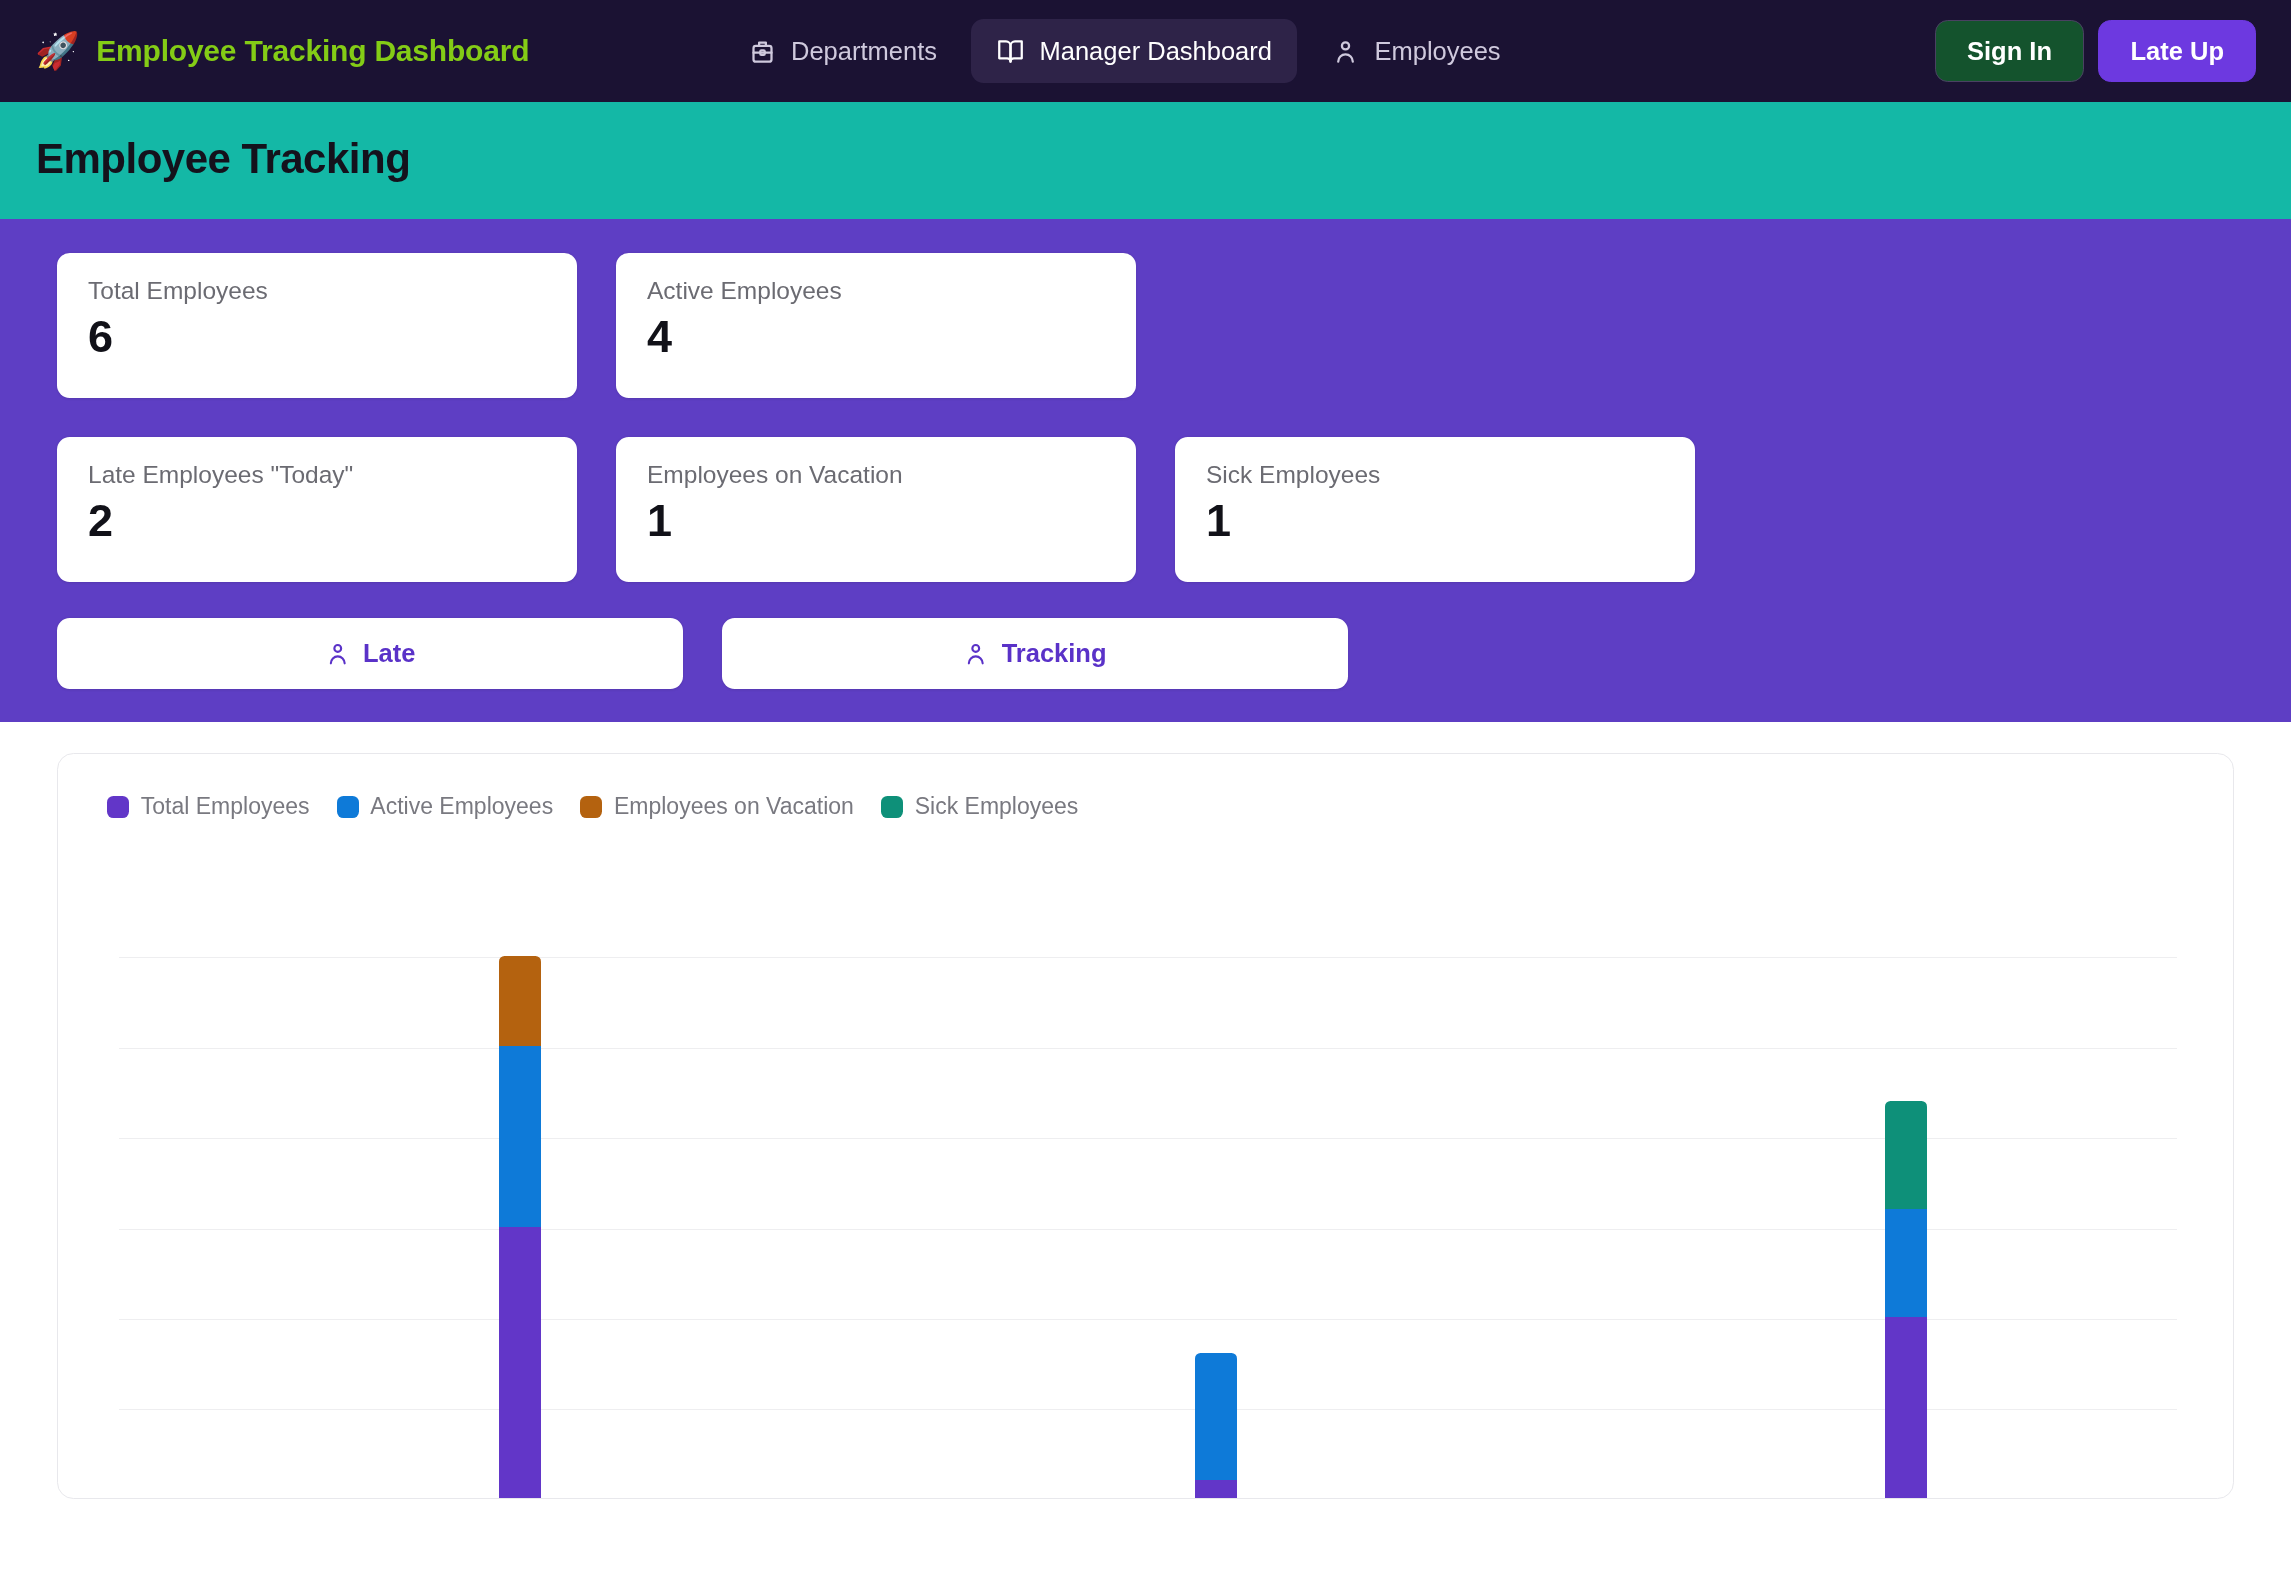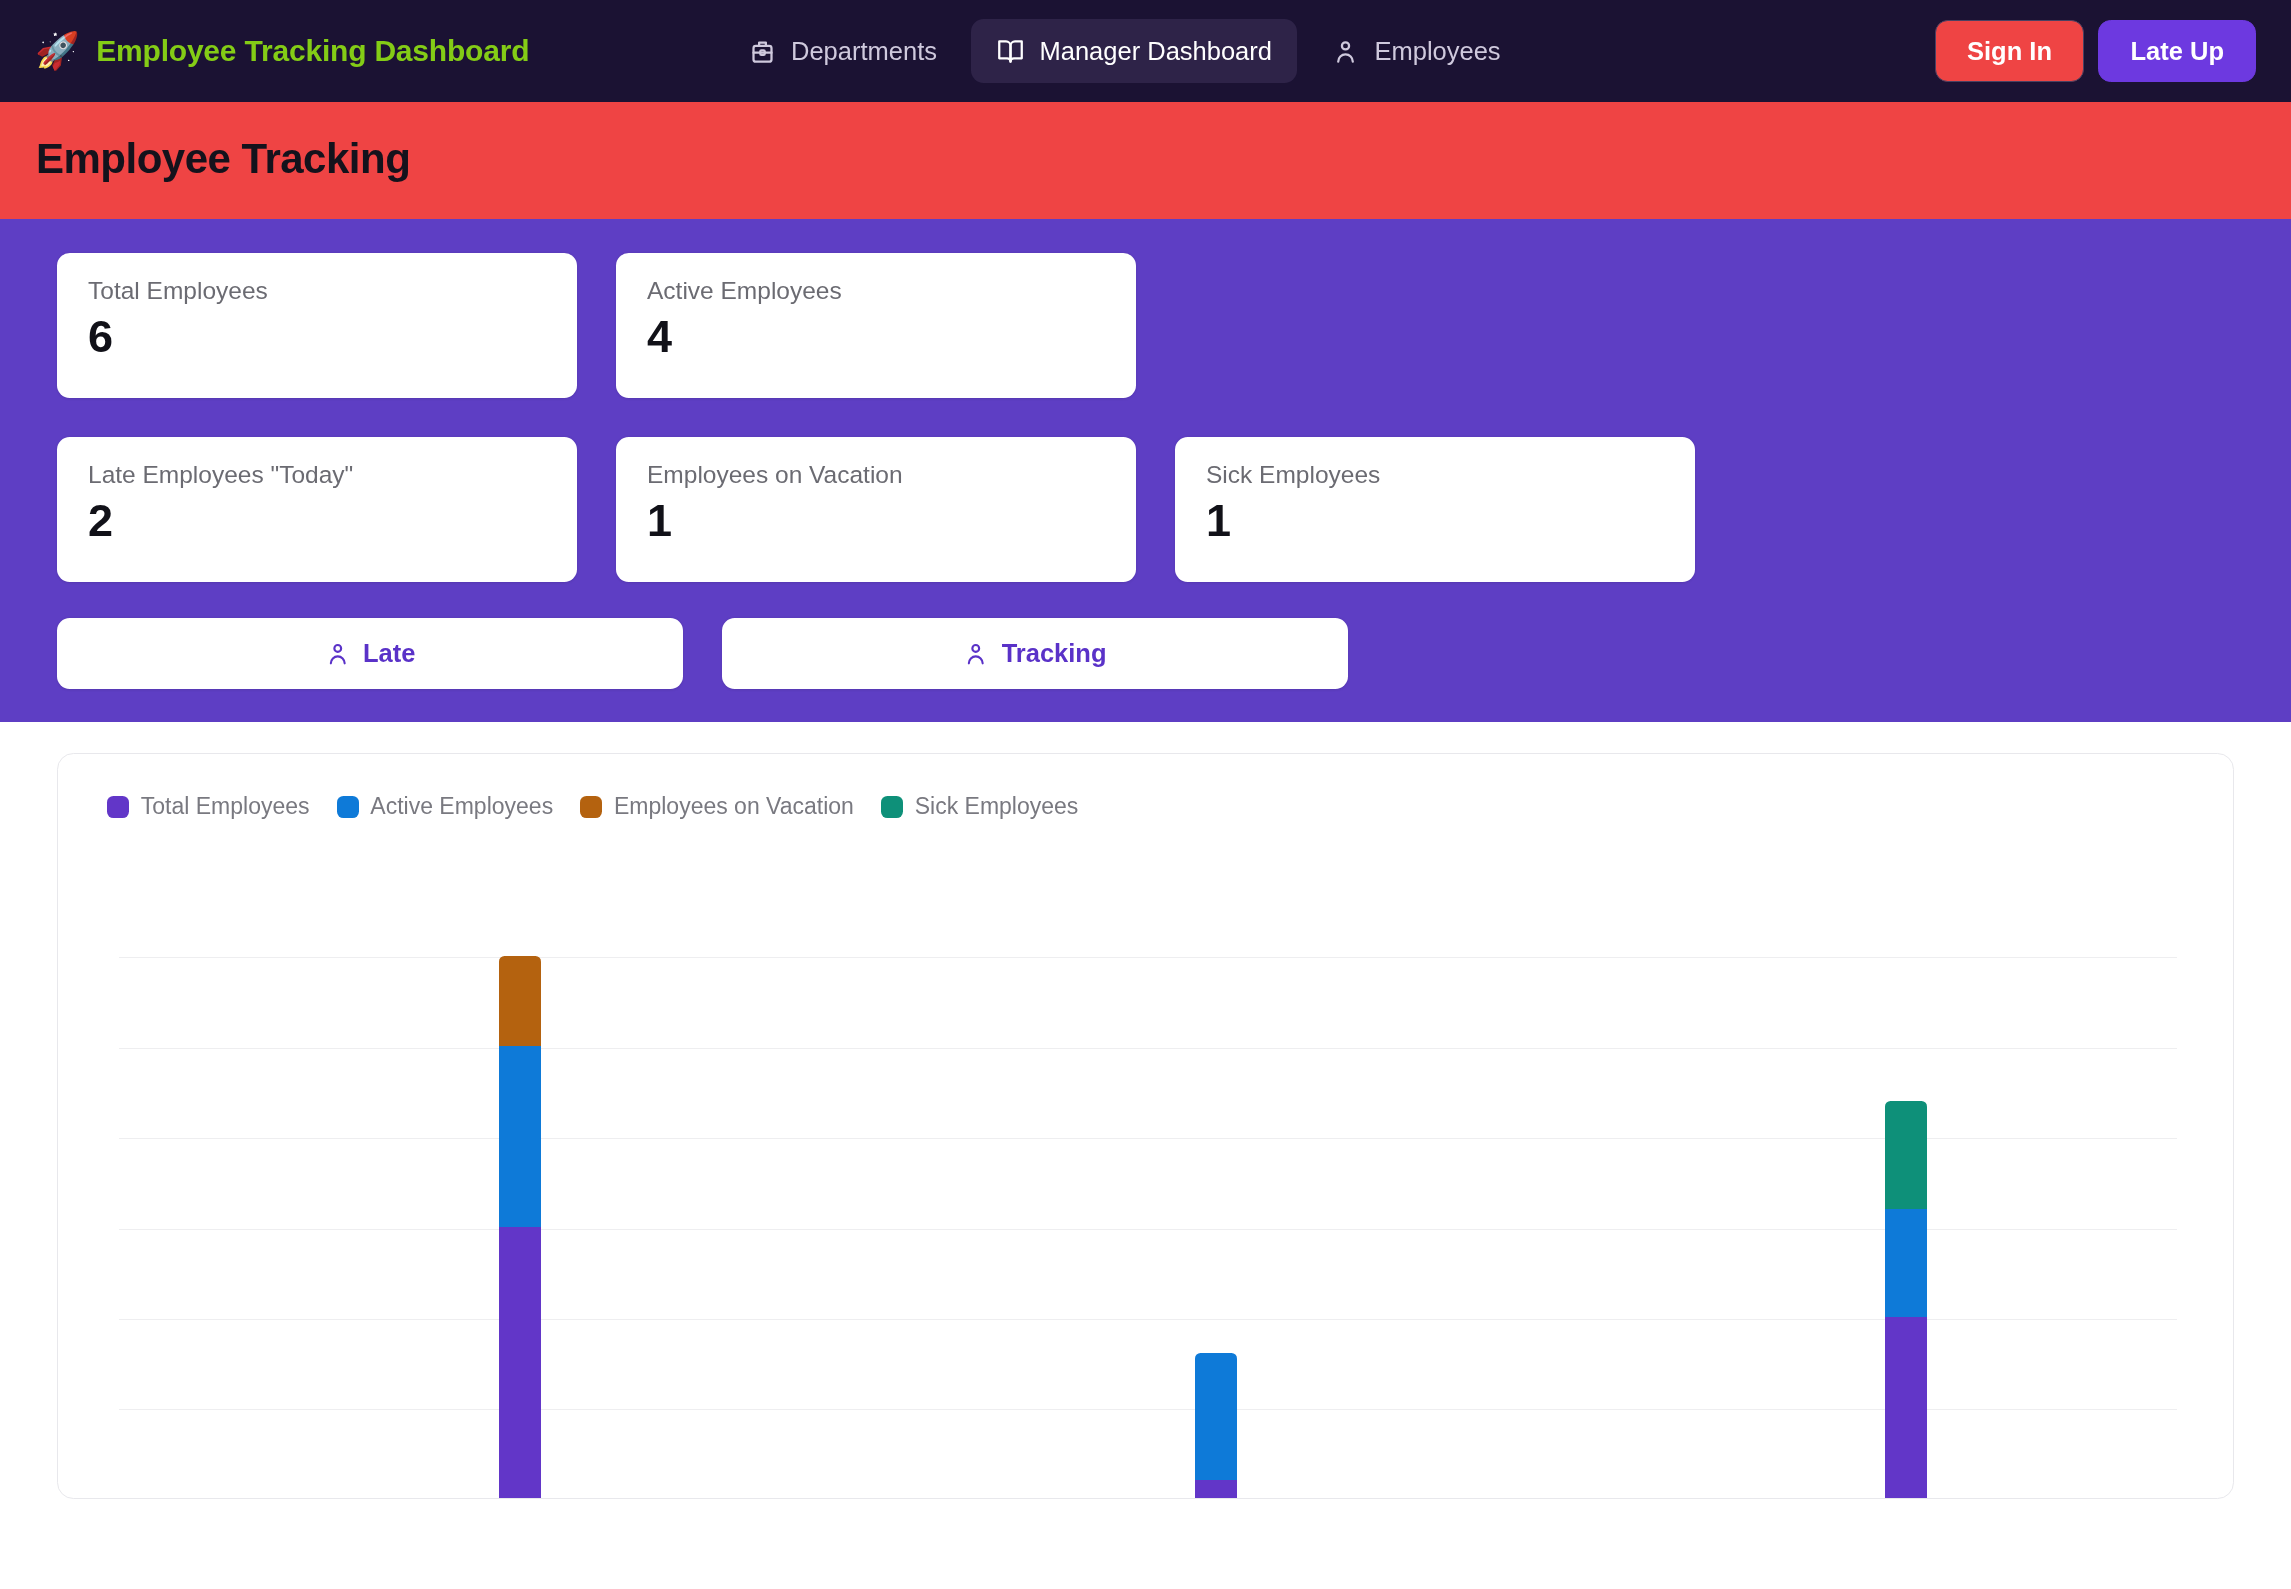--- a/index.html
+++ b/index.html
@@ -55,21 +55,21 @@
   .nav-tab svg { display:block; }
 
   .nav-actions {
     position:absolute;
     right:35px;
     display:flex;
     align-items:center;
     gap:14.5px;
   }
   .btn-signin {
-    background:#ef4444;
+    background:#14532d;
     border:0.9px solid #4a4162;
     color:#ffffff;
     font-size:25.5px;
     font-weight:bold;
     padding:15.5px 31px;
     border-radius:12.7px;
     cursor:pointer;
     font-family:inherit;
   }
   .btn-signup {
@@ -79,21 +79,21 @@
     font-size:25.5px;
     font-weight:bold;
     padding:15.5px 31px;
     border-radius:12.7px;
     cursor:pointer;
     font-family:inherit;
   }
 
   
   .page-title-bar {
-    background:#ef4444;
+    background:#14b8a6;
     padding:33px 36px 36px 36px;
   }
   .page-title {
     font-size:42px;
     font-weight:bold;
     color:#14121c;
     letter-spacing:-0.5px;
   }
 
   

